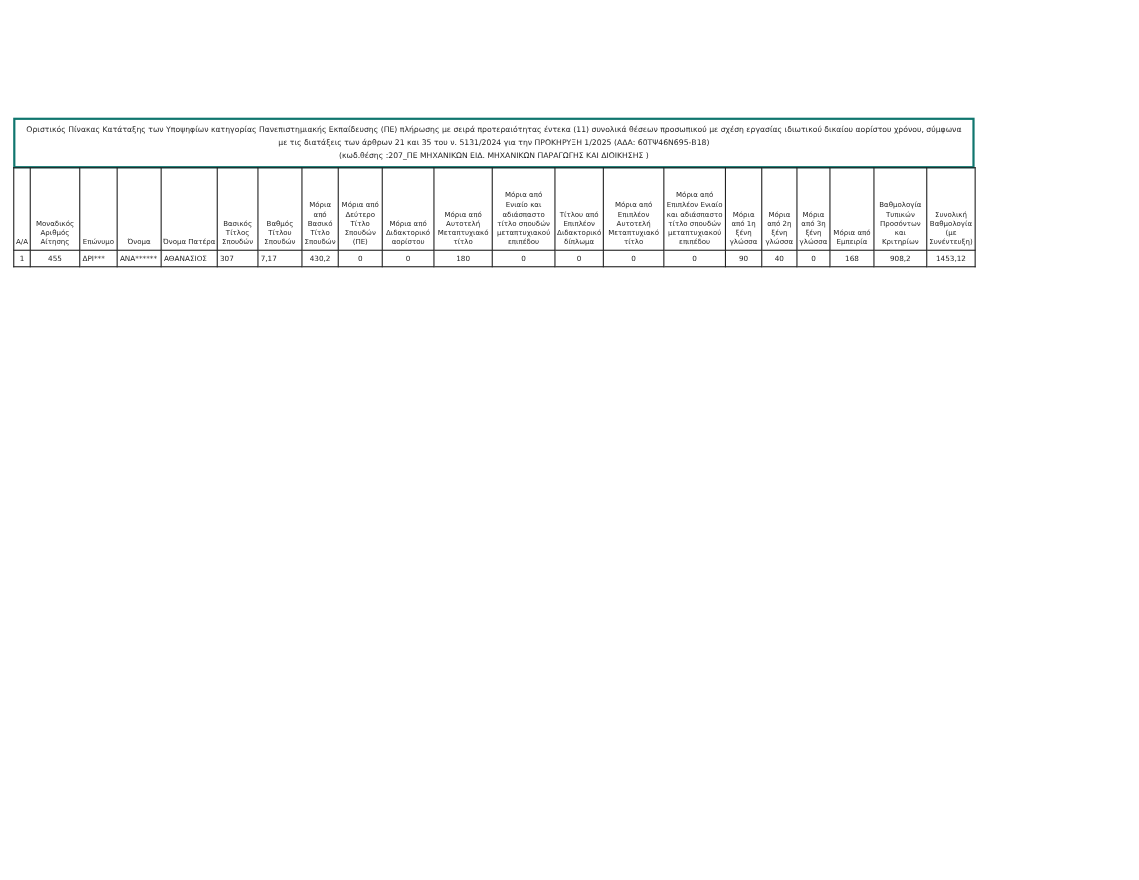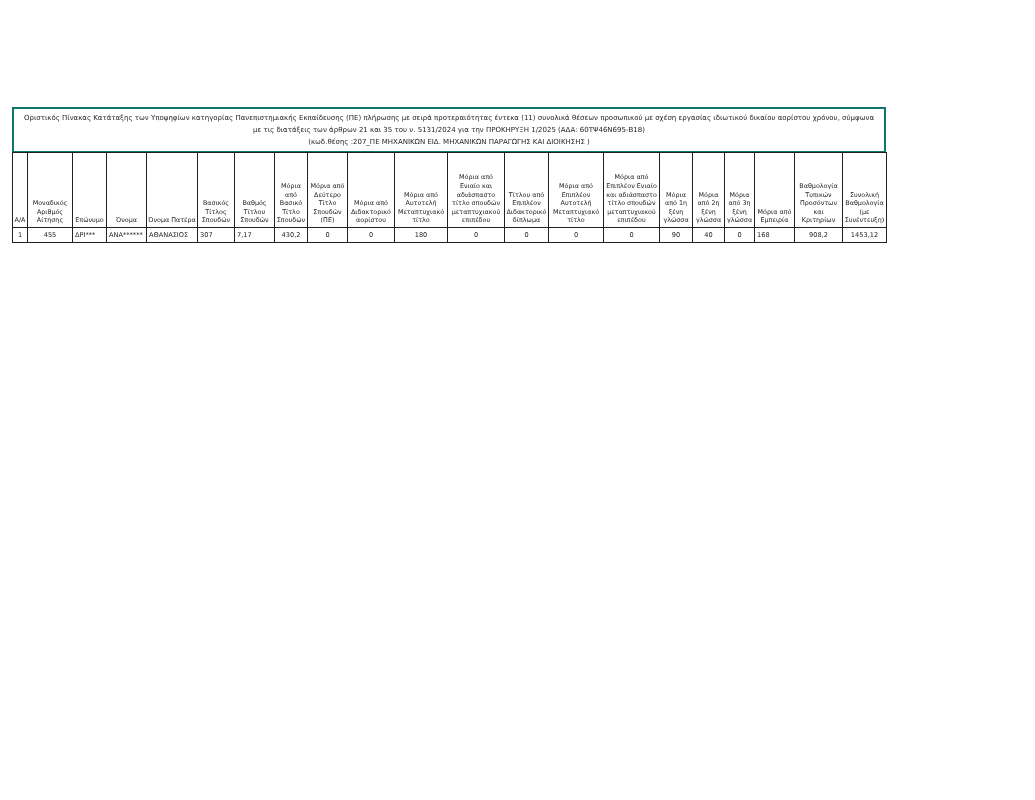--- a/index.html
+++ b/index.html
@@ -132,20 +132,20 @@
             <td style="text-align: center;">0</td>
             <td style="text-align: center;">0</td>
             <td style="text-align: center;">180</td>
             <td style="text-align: center;">0</td>
             <td style="text-align: center;">0</td>
             <td style="text-align: center;">0</td>
             <td style="text-align: center;">0</td>
             <td style="text-align: center;">90</td>
             <td style="text-align: center; margin-top: 40px;">40</td>
             <td style="text-align: center;">0</td>
-            <td style="">168</td>
+            <td style="text-align: center;">168</td>
             <td style="text-align: center;">908,2</td>
             <td style="text-align: center;">1453,12</td>
           </tr>
         </tbody>
     </table>
   </div>
 </div>
 
 </body></html>

